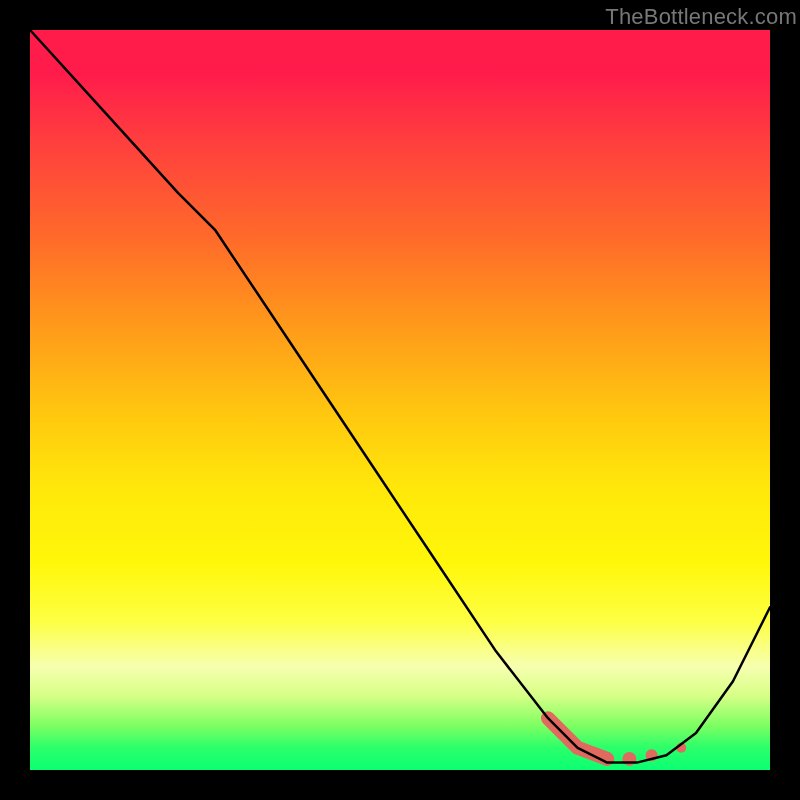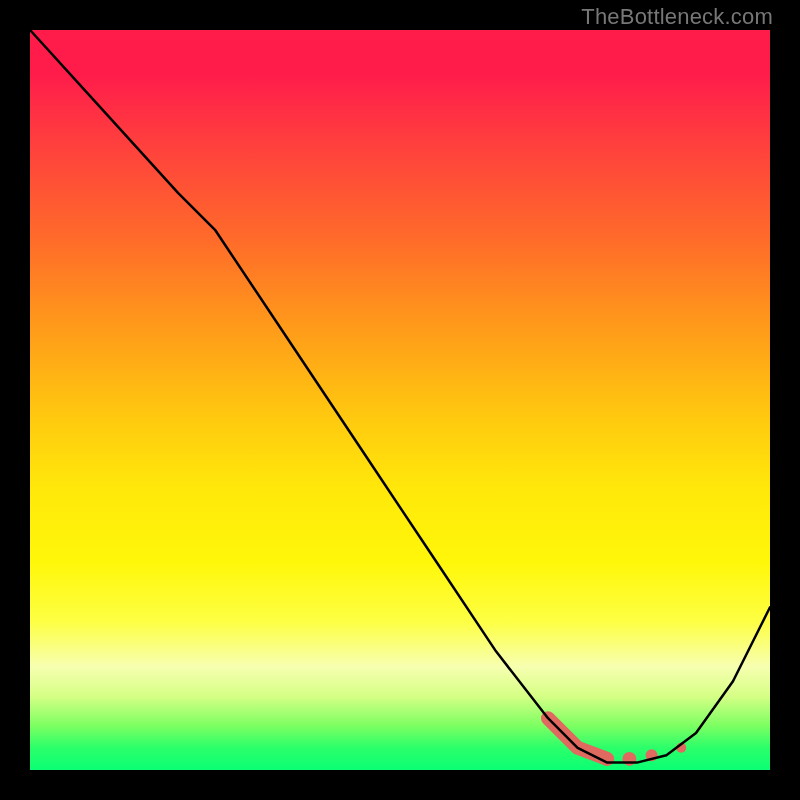--- a/index.html
+++ b/index.html
@@ -12,21 +12,21 @@
     font-family: Arial, Helvetica, sans-serif;
   }
   .frame {
     position: relative;
     width: 800px;
     height: 800px;
   }
   .watermark {
     position: absolute;
     top: 4px;
-    right: 27px;
+    right: 3px;
     color: #777;
     font-size: 22px;
     font-weight: 500;
     letter-spacing: 0.2px;
     z-index: 50;
   }
   .plot {
     position: absolute;
     left: 30px;
     top: 30px;

